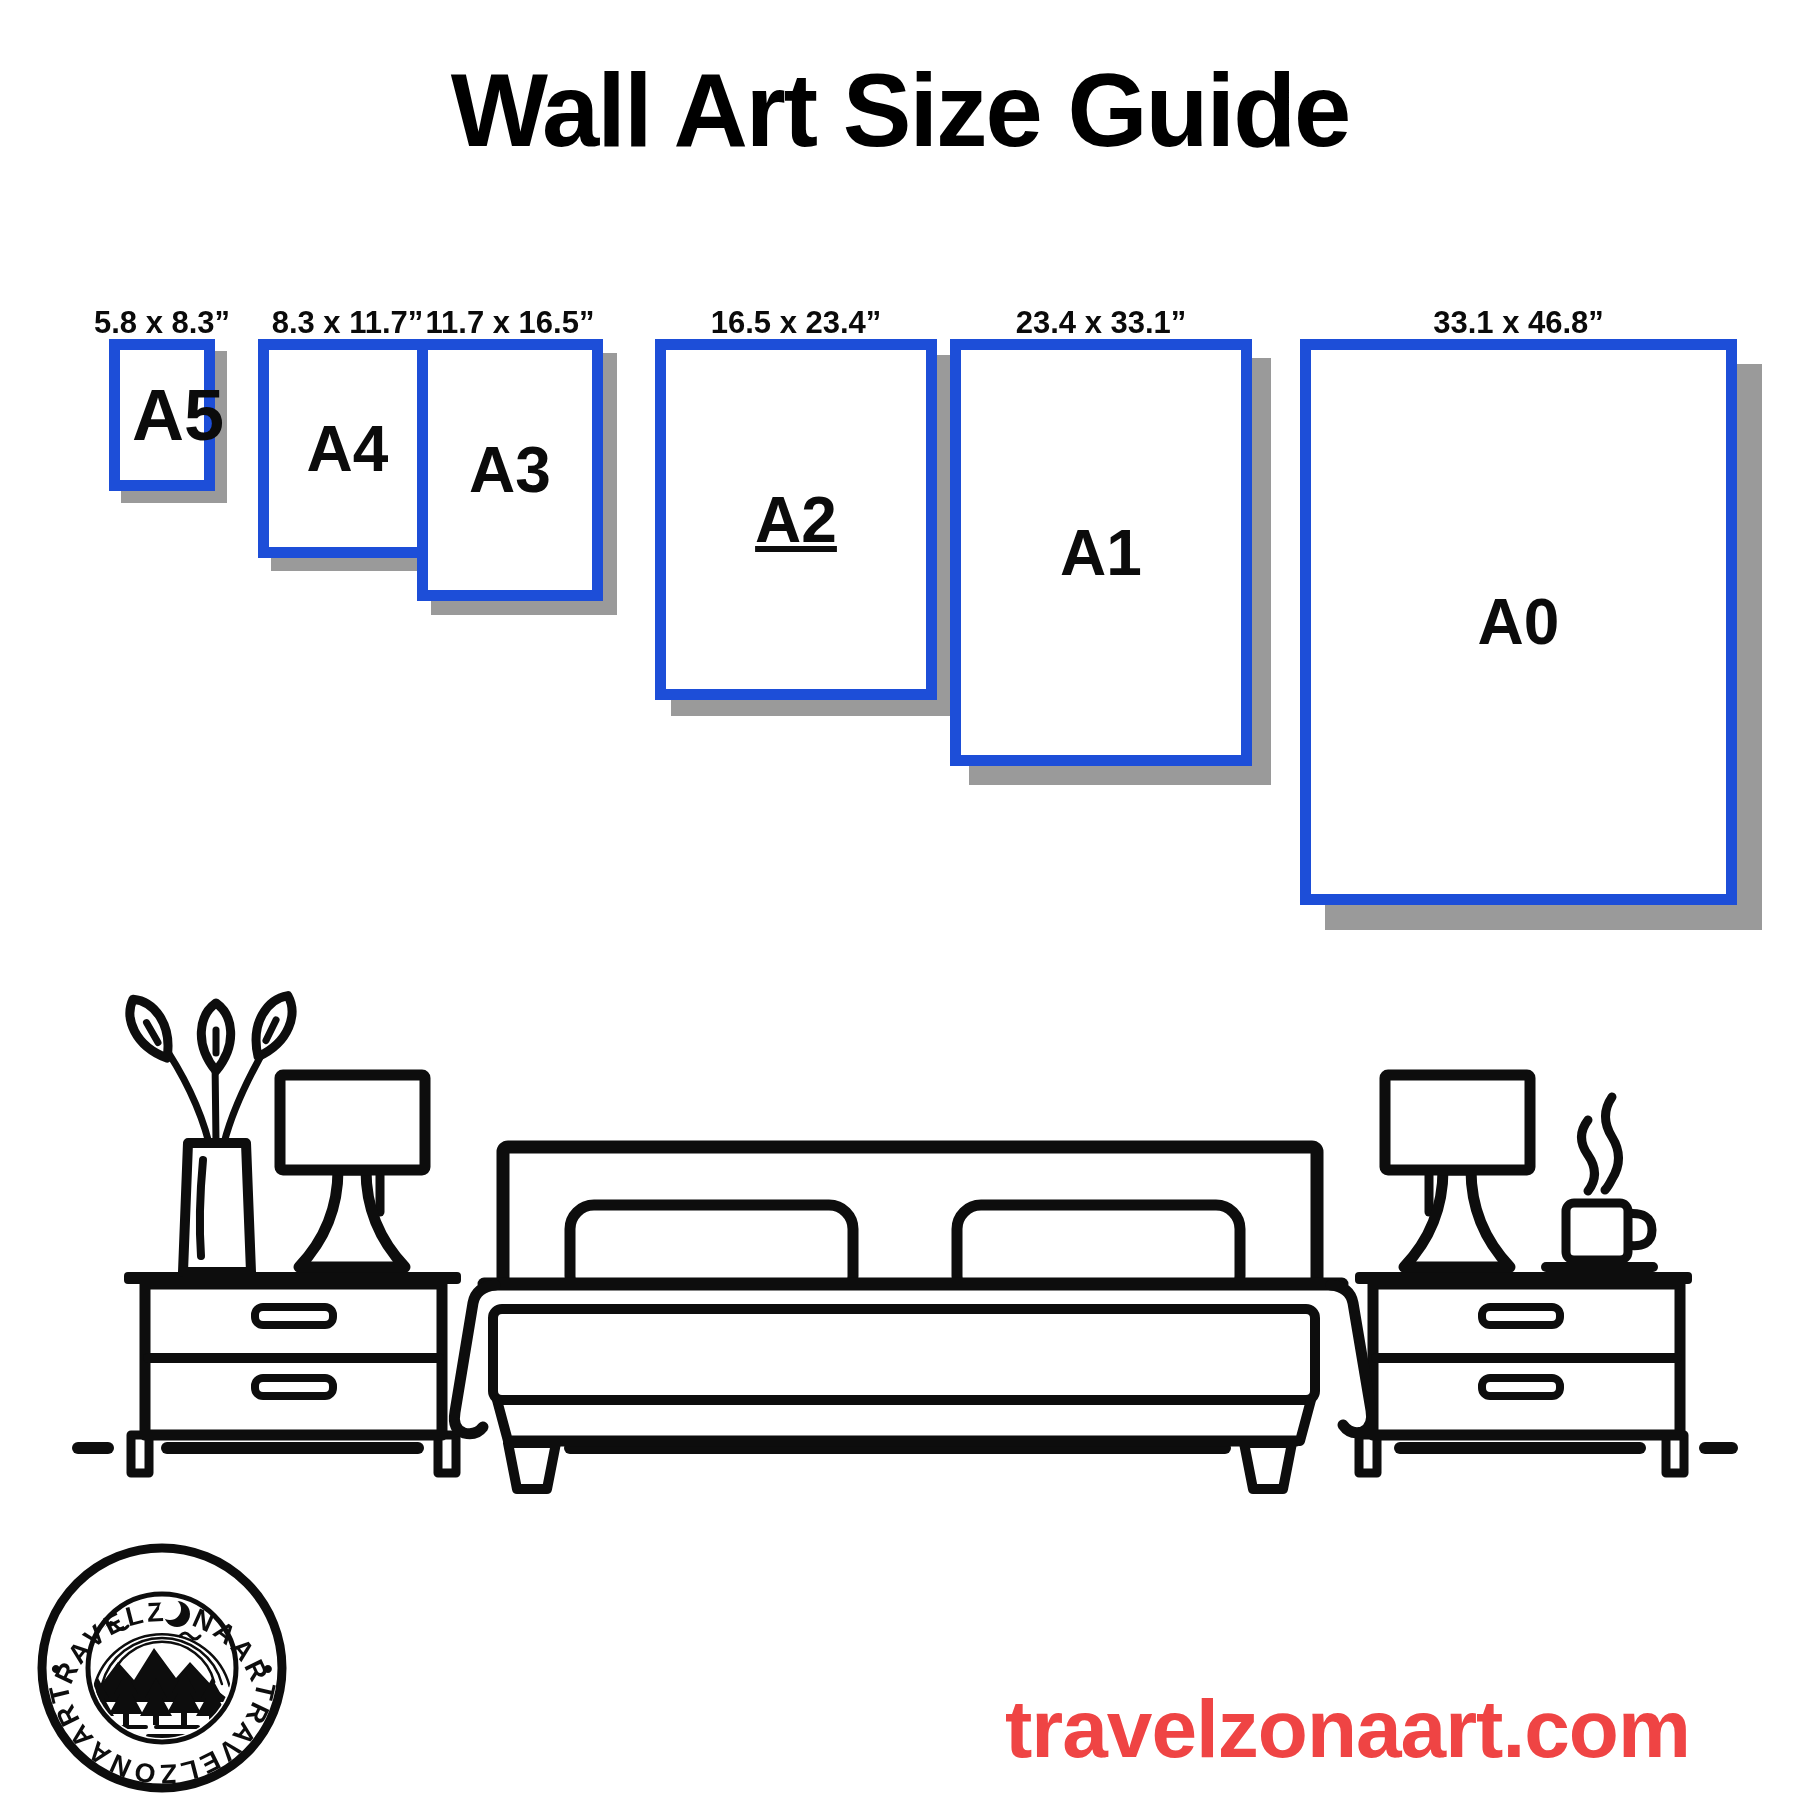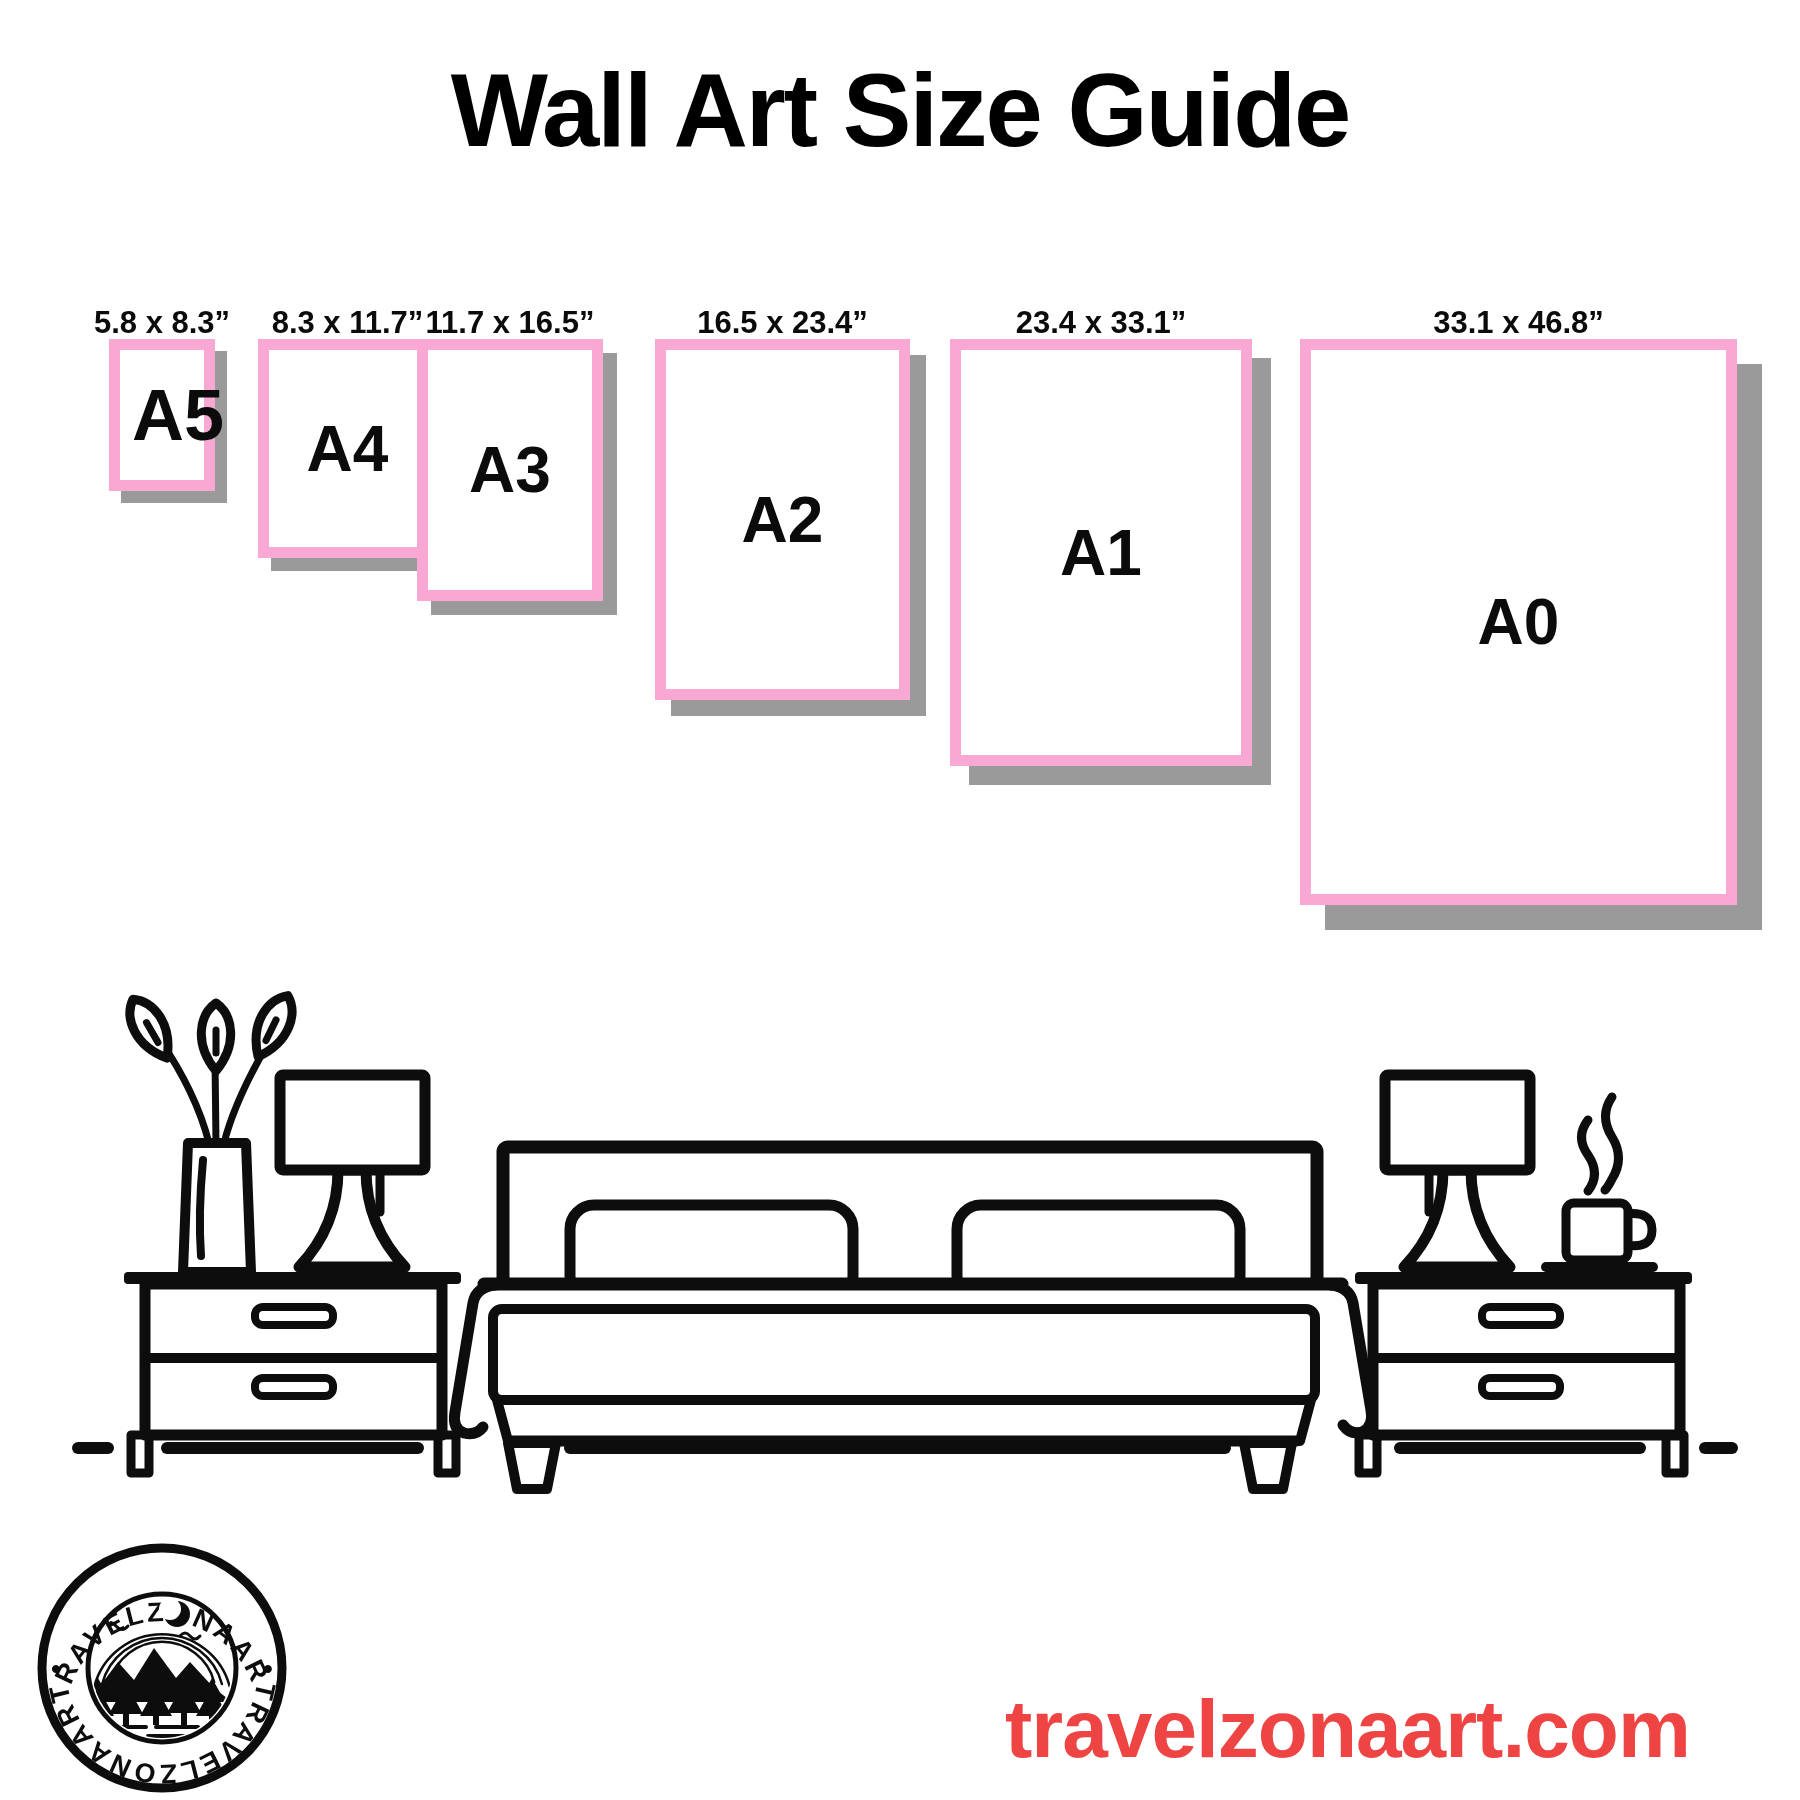--- a/index.html
+++ b/index.html
@@ -22,21 +22,21 @@
     text-align:center;
     font-size:103px;
     font-weight:700;
     letter-spacing:-2px;
     color:#000000;
     margin:0;
   }
   .frame{
     position:absolute;
     background:#ffffff;
-    border:11px solid #f9a8d4;
+    border:11px solid #1d4ed8;
     box-sizing:border-box;
     display:flex;
     align-items:center;
     justify-content:center;
   }
   .frame .dim{
     position:absolute;
     bottom:calc(100% + 9px);
     left:50%;
     transform:translateX(-50%);
@@ -47,21 +47,21 @@
   }
   .frame .code{
     font-size:64px;
     font-weight:700;
     color:#0b0b0b;
   }
   
   .f-a5{left:109px;top:339px;width:106px;height:152px;box-shadow:12px 12px 0 0 var(--shadow);}
   .f-a4{left:258px;top:339px;width:179px;height:219px;box-shadow:13px 13px 0 0 var(--shadow);}
   .f-a3{left:417px;top:339px;width:186px;height:262px;box-shadow:14px 14px 0 0 var(--shadow);}
-  .f-a2{left:655px;top:339px;width:255px;height:361px;box-shadow:16px 16px 0 0 var(--shadow);}
+  .f-a2{left:655px;top:339px;width:282px;height:361px;box-shadow:16px 16px 0 0 var(--shadow);text-decoration:underline;}
   .f-a1{left:950px;top:339px;width:302px;height:427px;box-shadow:19px 19px 0 0 var(--shadow);}
   .f-a0{left:1300px;top:339px;width:437px;height:566px;box-shadow:25px 25px 0 0 var(--shadow);align-items:center;}
   .f-a5 .code{font-size:72px;margin-left:32px;}
 
   svg.scene{
     position:absolute;left:0;top:0;width:1800px;height:1800px;
   }
   .website{
     position:absolute;
     left:1005px;top:1682px;

